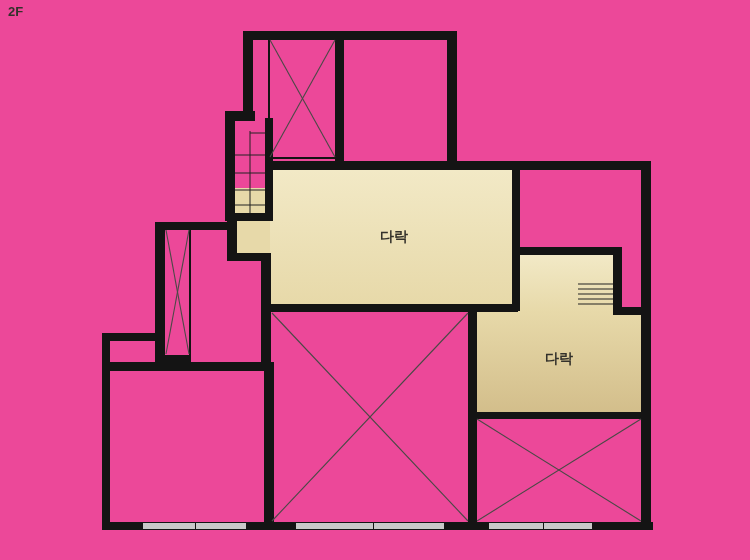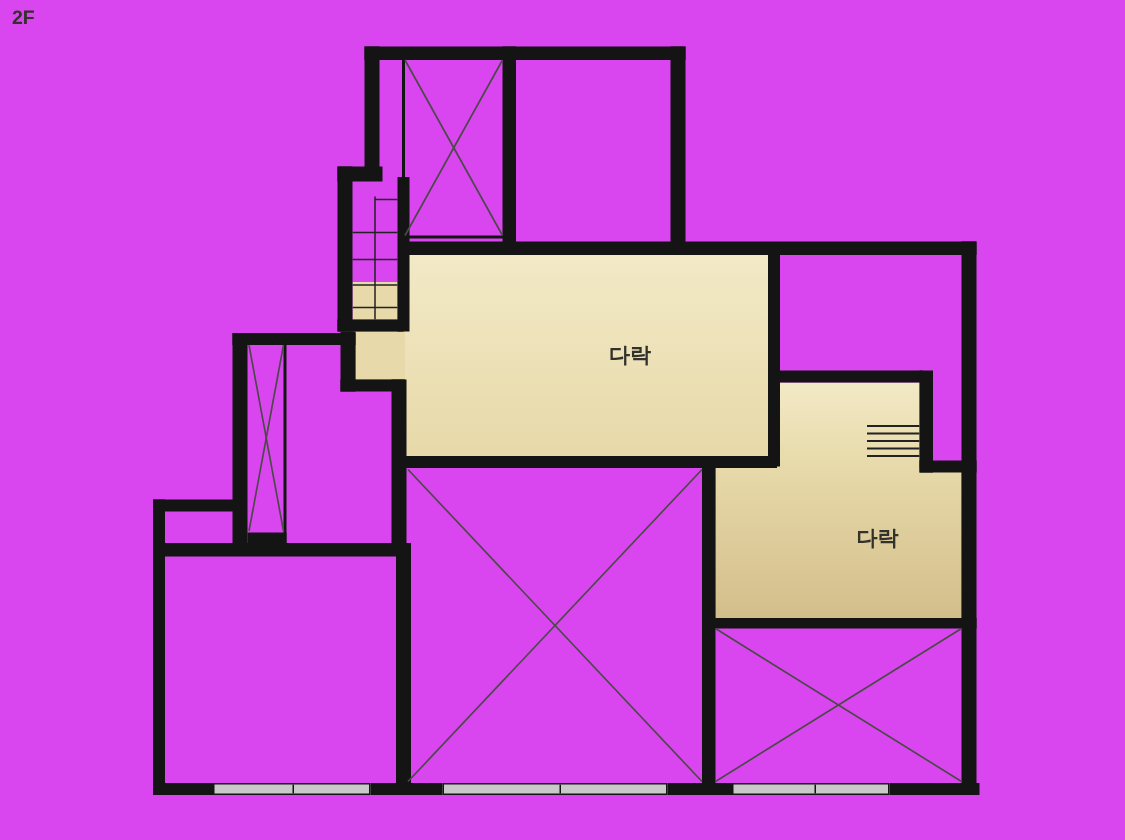--- a/index.html
+++ b/index.html
@@ -1,35 +1,35 @@
 <!DOCTYPE html>
 <html style="--wall: #141414; --tan-light: #f2e9c6; --tan-mid: #e7d9a9; --tan-dark: #d3be8b; --window-fill: #c9c9c9; --diagonal: #4a4a46; --tread: #222222; --label-text: #33312b; --watermark-text: rgba(255,255,255,0.5);"><head>
 <meta charset="utf-8">
 <style>
   html,body{margin:0;padding:0;background:#fff;}
   .plan{
-    position:relative;width:750px;height:560px;background:#d946ef;overflow:hidden;
+    position:relative;width:750px;height:560px;background:#ec4899;overflow:hidden;
     font-family:"Liberation Sans","DejaVu Sans",sans-serif;
   }
   .wall{position:absolute;background:var(--wall,#141414);}
   .thin{position:absolute;background:var(--wall,#141414);}
   
   .tan-a{position:absolute;background:linear-gradient(180deg,var(--tan-light,#f2e9c6) 0%,var(--tan-mid,#e7d9a9) 100%);}
   .tan-b{position:absolute;background:var(--tan-mid,#e7d9a9);}
   .tan-d{position:absolute;background:linear-gradient(180deg,var(--tan-light,#f2e9c6) 0%,var(--tan-mid,#e7d9a9) 100%);}
   .tan-e{position:absolute;background:linear-gradient(180deg,var(--tan-mid,#e7d9a9) 0%,var(--tan-dark,#d3be8b) 100%);}
   .window{position:absolute;top:522px;height:8px;box-sizing:border-box;
     background:var(--window-fill,#c9c9c9);border:1px solid var(--wall,#141414);}
   .window .split{position:absolute;top:0;bottom:0;width:1px;background:var(--wall,#141414);}
   svg.overlay{position:absolute;left:0;top:0;pointer-events:none;}
   .diag{stroke:var(--diagonal,#4a4a46);stroke-width:1.1;fill:none;}
   .tread{stroke:var(--tread,#222222);stroke-width:1;fill:none;}
   .hatch{stroke:var(--tread,#222222);stroke-width:1.2;fill:none;}
   .floor-label{position:absolute;left:8px;top:4px;font-size:13px;font-weight:600;color:var(--label-text,#222);}
-  .room-label{position:absolute;width:80px;text-align:right;font-size:14px;font-weight:bold;color:var(--label-text,#33312b);}
+  .room-label{position:absolute;width:80px;text-align:center;font-size:14px;font-weight:bold;color:var(--label-text,#33312b);}
   .watermark{position:absolute;left:323px;top:269px;width:100px;text-align:center;
     font-size:15px;font-weight:bold;letter-spacing:2px;color:var(--watermark-text,rgba(255,255,255,0.5));}
 </style>
 </head>
 <body>
 
 <div class="plan">
 
   <div class="tan-a" style="left:269px;top:170px;width:243px;height:134px;"></div>
   <div class="tan-b" style="left:237px;top:221px;width:33px;height:32px;"></div>

